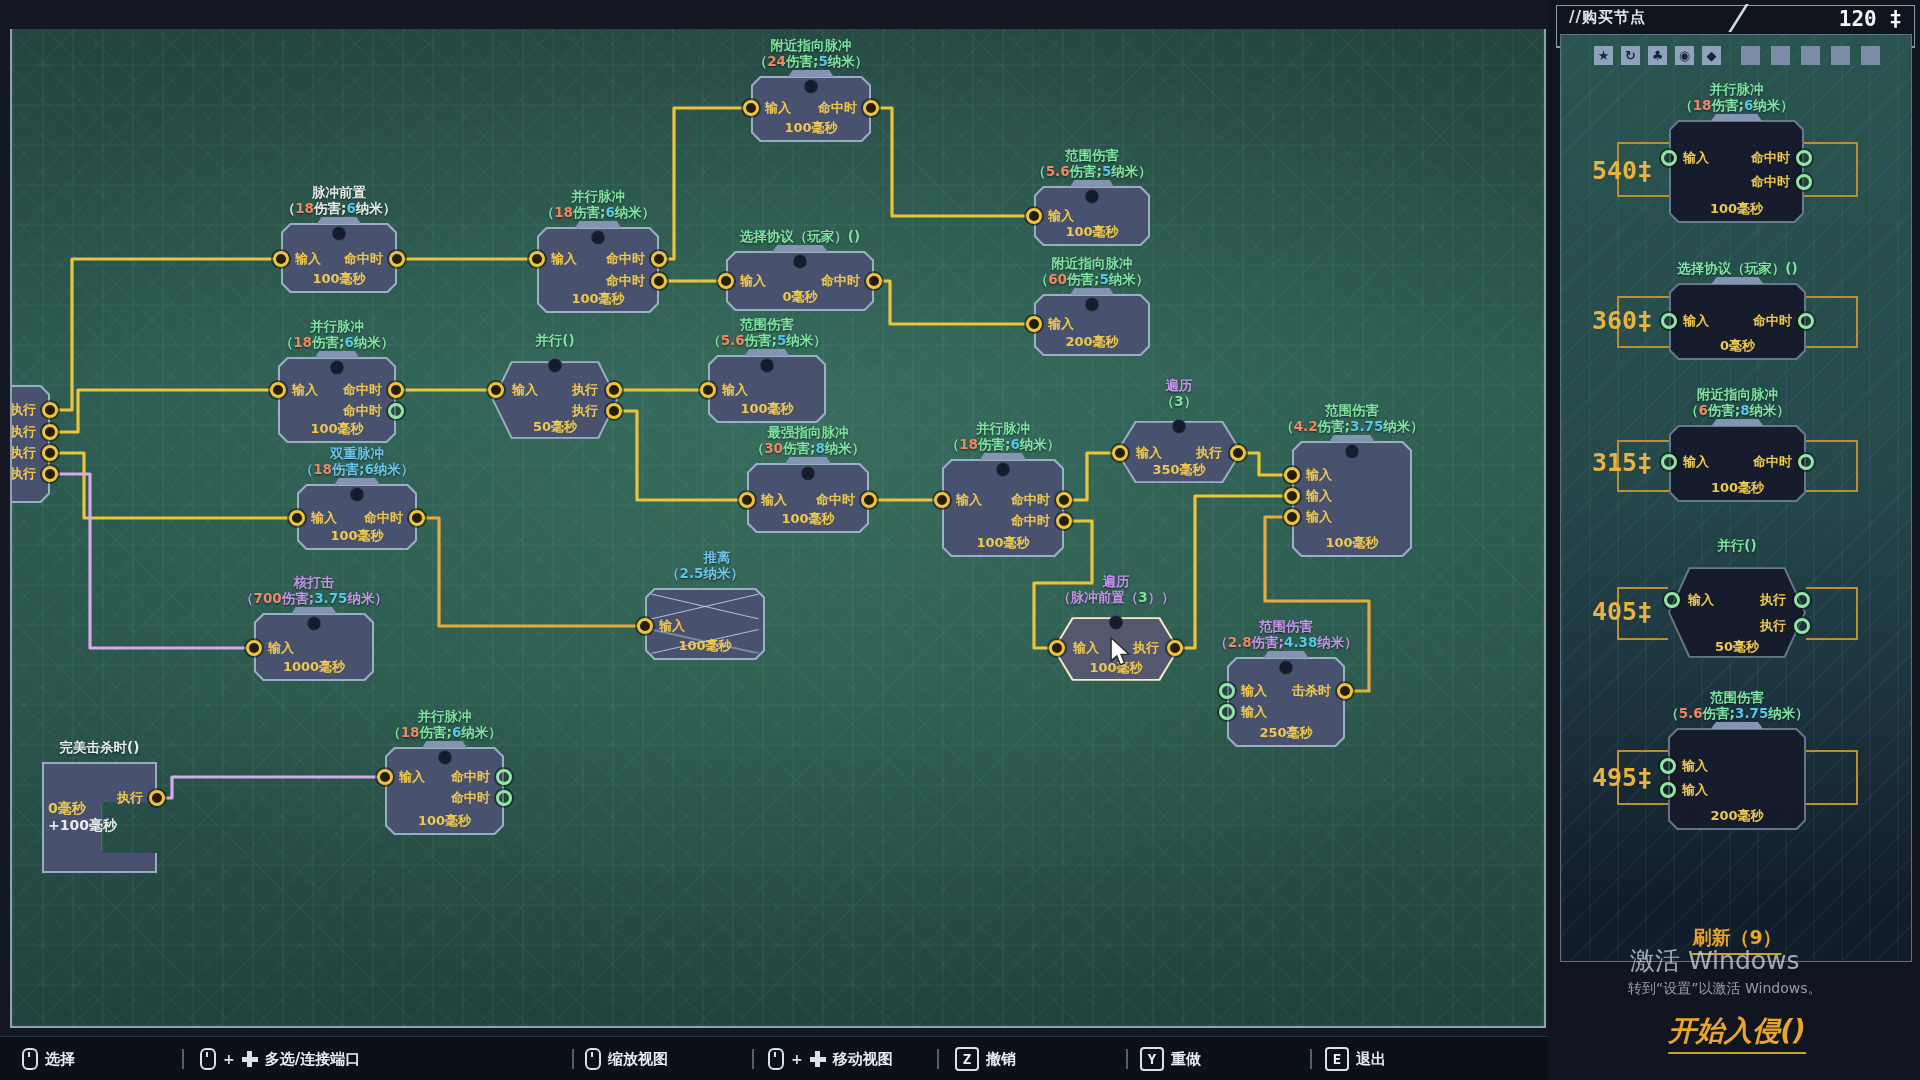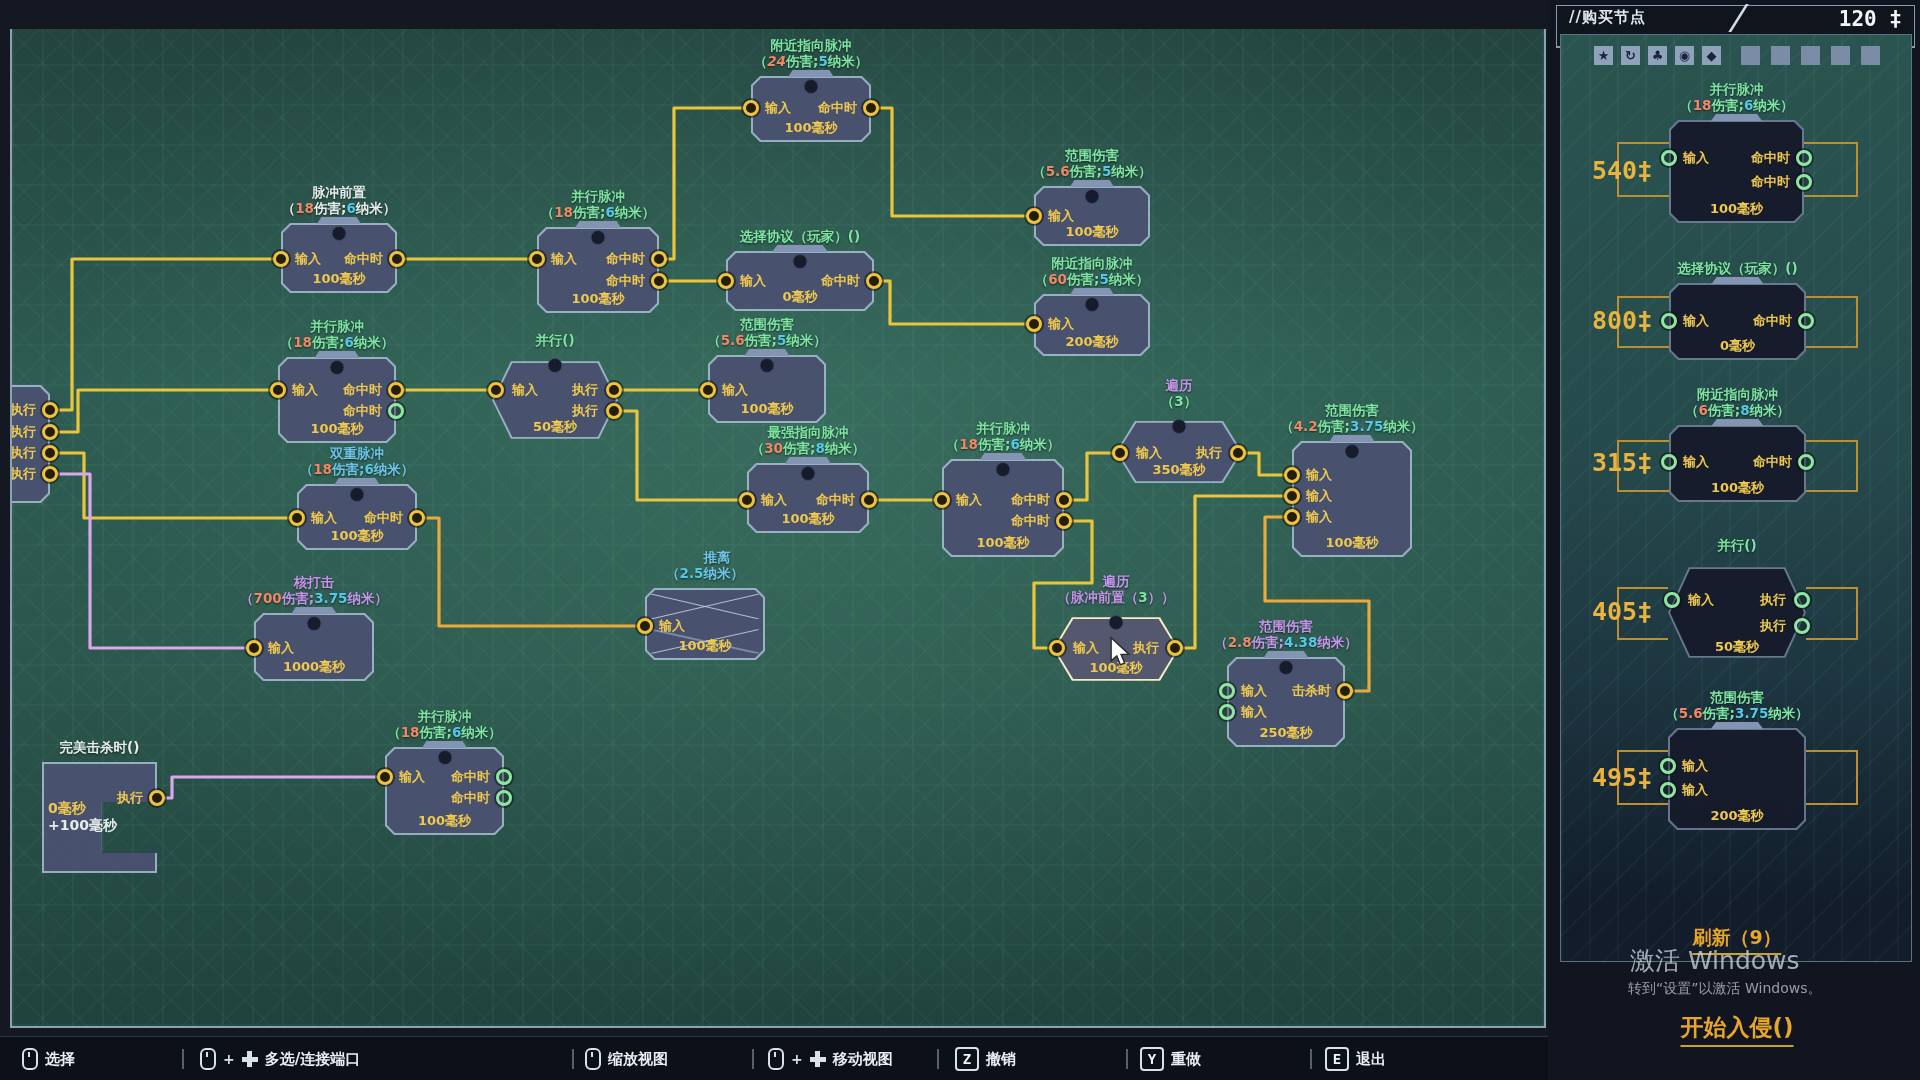--- a/index.html
+++ b/index.html
@@ -65,21 +65,21 @@
       linear-gradient(180deg,#2a5450,#264a4c 45%,#1d3540 70%,#121c2a 94%);}
   .sicon{position:absolute;width:19px;height:19px;text-align:center;line-height:19px;font-size:13px;font-weight:bold;color:#1c2438;}
   .sicon.fill{background:#8ea2bc;}
   .sicon.empty{background:#7b8da6;}
   .price{position:absolute;font-size:25px;font-weight:bold;color:#eab33e;font-family:"DejaVu Sans Mono",monospace;z-index:3;}
   .brk{position:absolute;box-sizing:border-box;border:2px solid #bb8f2f;z-index:1;}
   .brk.l{border-right:none;} .brk.r{border-left:none;}
   .goldlink{position:absolute;transform:translateX(-50%);font-weight:bold;color:#eaa62a;border-bottom:2px solid #caa22e;
             padding-bottom:2px;white-space:nowrap;z-index:4;}
   #refresh{left:1737px;top:925px;font-size:19px;}
-  #start{left:1737px;top:1012px;font-size:23px;}
+  #start{left:1737px;top:1012px;font-size:28px;font-style:italic;}
   .wm{position:absolute;color:rgba(200,206,216,.8);z-index:5;}
   #wm1{left:1630px;top:944px;font-size:25px;}
   #wm2{left:1628px;top:980px;font-size:14px;color:rgba(195,200,210,.75);}
   
   #hotbar{position:absolute;left:0;top:1036px;width:1548px;height:44px;background:#0c1019;border-top:1px solid #2a3342;}
   .hk{position:absolute;top:0;height:44px;display:flex;align-items:center;gap:7px;color:#e8eef3;font-size:15px;font-weight:bold;}
   .hksep{position:absolute;top:12px;width:2px;height:20px;background:#55606e;}
   .kmouse{width:12px;height:18px;border:2px solid #d8e2e8;border-radius:6px;position:relative;}
   .kmouse:after{content:"";position:absolute;left:4px;top:2px;width:2px;height:5px;background:#d8e2e8;}
   .kplus{color:#d8e2e8;font-weight:bold;font-size:14px;}
@@ -124,21 +124,21 @@
         <div class="ntab"></div>
         <div class="nicon"></div>
         <div class="port" style="top: 24px; left: -8px;"></div>
         <div class="plabel" style="top: 25px; left: 14px;">输入</div>
         <div class="port" style="top: 24px; right: -8px;"></div>
         <div class="plabel" style="top: 25px; right: 14px;">命中时</div>
         <div class="dur" style="color: rgb(238, 200, 79);">100毫秒</div>
       </div>
       <div class="ntitle" style="left: 799px; top: 8px;">
         <div><span style="color: rgb(127, 227, 161);">附近指向脉冲</span></div>
-        <div><span style="color: rgb(127, 227, 161);">（</span><span style="color: rgb(238, 136, 102); font-style: italic;">24</span><span style="color: rgb(127, 227, 161);">伤害;</span><span style="color: rgb(85, 200, 232);">5</span><span style="color: rgb(127, 227, 161);">纳米）</span></div>
+        <div><span style="color: rgb(127, 227, 161);">（</span><span style="color: rgb(238, 136, 102);">24</span><span style="color: rgb(127, 227, 161);">伤害;</span><span style="color: rgb(85, 200, 232);">5</span><span style="color: rgb(127, 227, 161);">纳米）</span></div>
       </div>
       <div class="node t-box" style="left: 1022px; top: 157px; width: 116px; height: 60px;">
         <div class="nb"></div>
         <div class="nb-in"></div>
         <div class="ntab"></div>
         <div class="nicon"></div>
         <div class="port" style="top: 22px; left: -8px;"></div>
         <div class="plabel" style="top: 23px; left: 14px;">输入</div>
         <div class="dur" style="color: rgb(238, 200, 79);">100毫秒</div>
       </div>
@@ -464,21 +464,21 @@
         <div class="port open" style="top: 54px; right: -8px;"></div>
         <div class="plabel" style="top: 55px; right: 14px;">命中时</div>
         <div class="dur" style="color: rgb(238, 200, 79);">100毫秒</div>
       </div>
       <div class="ntitle" style="left: 1736.5px; top: 81px;">
         <div><span style="color: rgb(127, 227, 161);">并行脉冲</span></div>
         <div><span style="color: rgb(127, 227, 161);">（</span><span style="color: rgb(238, 136, 102);">18</span><span style="color: rgb(127, 227, 161);">伤害;</span><span style="color: rgb(85, 200, 232);">6</span><span style="color: rgb(127, 227, 161);">纳米）</span></div>
       </div>
       <div class="brk l" style="left: 1617px; top: 296px; width: 52px; height: 52px;"></div>
       <div class="brk r" style="left: 1806px; top: 296px; width: 52px; height: 52px;"></div>
-      <div class="price" style="left: 1592px; top: 305.5px;">800‡</div>
+      <div class="price" style="left: 1592px; top: 305.5px;">360‡</div>
       <div class="node t-box shopnode" style="left: 1669px; top: 283px; width: 137px; height: 77px;">
         <div class="nb"></div>
         <div class="nb-in"></div>
         <div class="ntab"></div>
         <div class="port open" style="top: 30px; left: -8px;"></div>
         <div class="plabel" style="top: 31px; left: 14px;">输入</div>
         <div class="port open" style="top: 30px; right: -8px;"></div>
         <div class="plabel" style="top: 31px; right: 14px;">命中时</div>
         <div class="dur" style="color: rgb(238, 200, 79);">0毫秒</div>
       </div>

